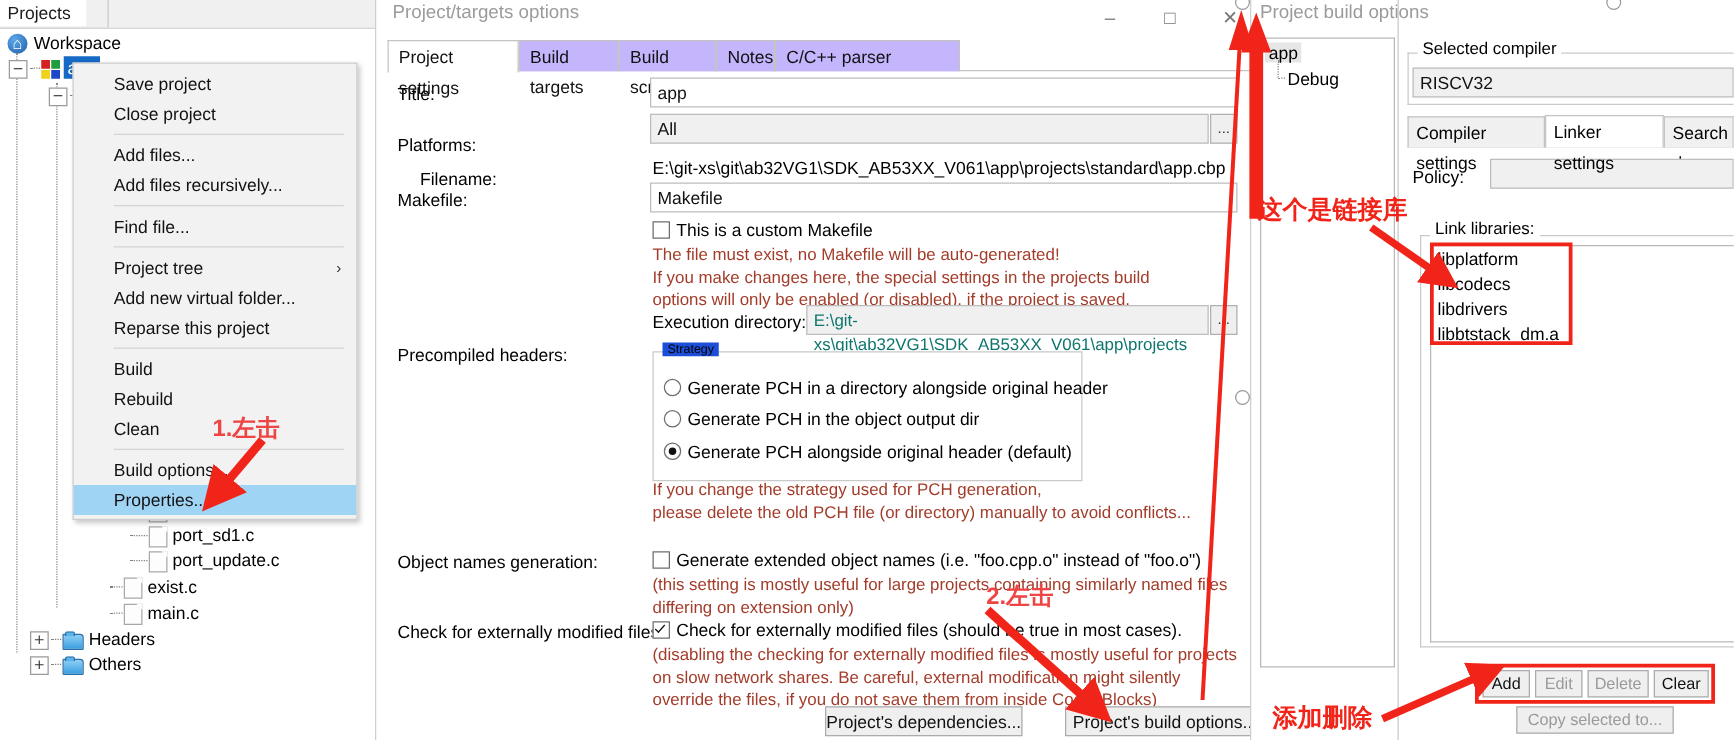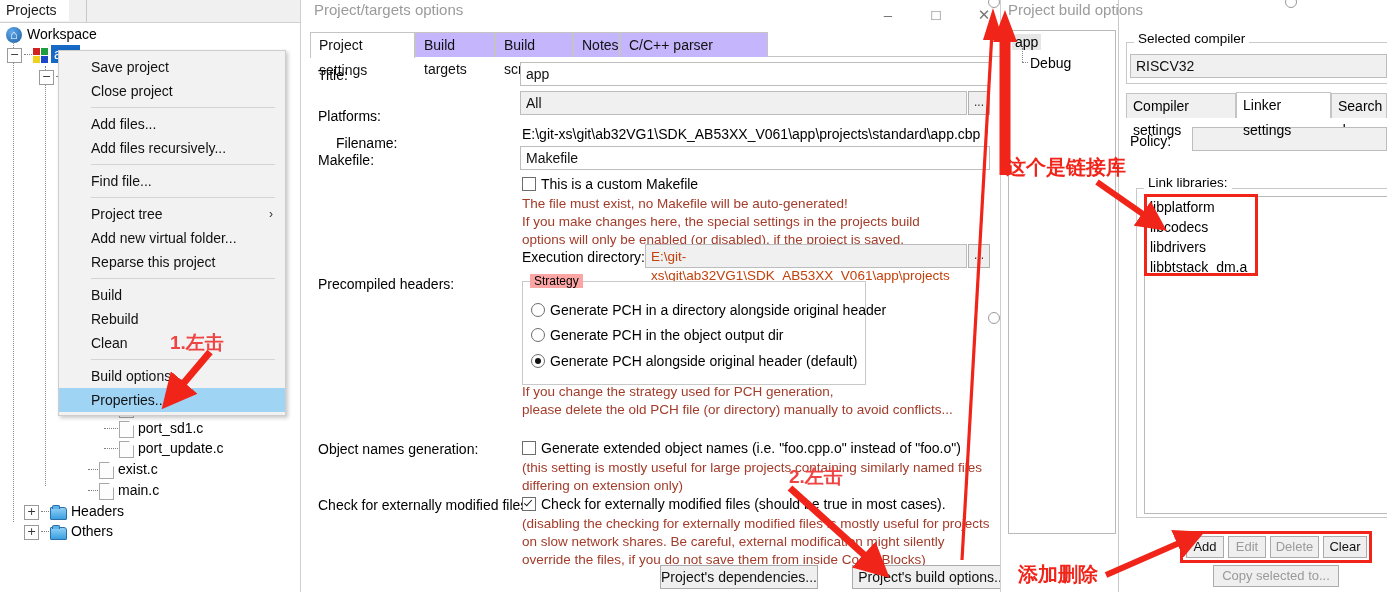--- a/index.html
+++ b/index.html
@@ -56,33 +56,33 @@
   #tabstrip{left:310px;top:32px;width:690px;height:25px;}
   .tb{position:absolute;top:0;height:25px;line-height:24px;padding:0 8px;background:#c4b5fd;
      border:1px solid #c4c4c4;border-bottom:none;font-size:14px;color:#111;box-sizing:border-box;}
   .tb.act{background:#ffffff;color:#111;height:26px;line-height:25px;z-index:3;}
   #tabstrip-line{left:310px;top:56px;width:690px;height:1px;background:#c4c4c4;}
 
   .lbl{position:absolute;font-size:14px;color:#000;white-space:nowrap;}
   .fld{position:absolute;box-sizing:border-box;border:1px solid #bdbdbd;background:#fff;
      font-size:14px;color:#111;padding:2px 5px;line-height:19px;height:24px;}
   .fld.gray{background:#f0f0f0;}
-  .fld.ro{background:#f0f0f0;color:#c2410c;}
+  .fld.ro{background:#f0f0f0;color:#0f766e;}
   .smallbtn{position:absolute;box-sizing:border-box;border:1px solid #b0b0b0;background:#efefef;
      font-size:12px;color:#333;text-align:center;line-height:20px;height:24px;}
   .redtxt{position:absolute;font-size:13.5px;color:#a33c2a;white-space:nowrap;}
   .cbx{display:inline-block;width:12px;height:12px;border:1px solid #6d6d6d;background:#fff;
      vertical-align:-2px;margin-right:5px;position:relative;}
   .cbx.on:after{content:"";position:absolute;left:3px;top:0px;width:3px;height:7px;
      border:solid #111;border-width:0 1.6px 1.6px 0;transform:rotate(42deg);}
   .rad{display:inline-block;width:12px;height:12px;border:1px solid #6d6d6d;border-radius:50%;
      background:#fff;vertical-align:-2px;margin-right:5px;position:relative;}
   .rad.on:after{content:"";position:absolute;left:2.5px;top:2.5px;width:6px;height:6px;border-radius:50%;background:#111;}
   #grp-strategy{position:absolute;border:1px solid #c9c9c9;box-sizing:border-box;background:#fff;}
-  #grp-strategy-lbl{position:absolute;background:#fca5a5;padding:0 4px;font-size:12px;color:#000;}
+  #grp-strategy-lbl{position:absolute;background:#1d4ed8;padding:0 4px;font-size:10px;color:#000;}
   .dlgbtn{position:absolute;box-sizing:border-box;border:1px solid #ababab;background:#efefef;
      font-size:14px;color:#111;text-align:center;height:24px;line-height:22px;}
 
   
   #dlg-build{left:1000px;top:0;width:387px;height:592px;background:#fff;border-left:1px solid #cfcfcf;}
   #dlg-build-title{left:1008px;top:1px;font-size:15px;color:#9b9b9b;}
   #build-tree{left:1008px;top:30px;width:106px;height:502px;border:1px solid #b9b9b9;background:#fff;}
   #build-tree-app{left:1012px;top:34px;font-size:14px;background:#e6e6e6;padding:0 3px;}
   #build-tree-debug{left:1030px;top:55px;font-size:14px;}
   #divider-a{left:1118px;top:0;width:1px;height:592px;background:#c9c9c9;}

